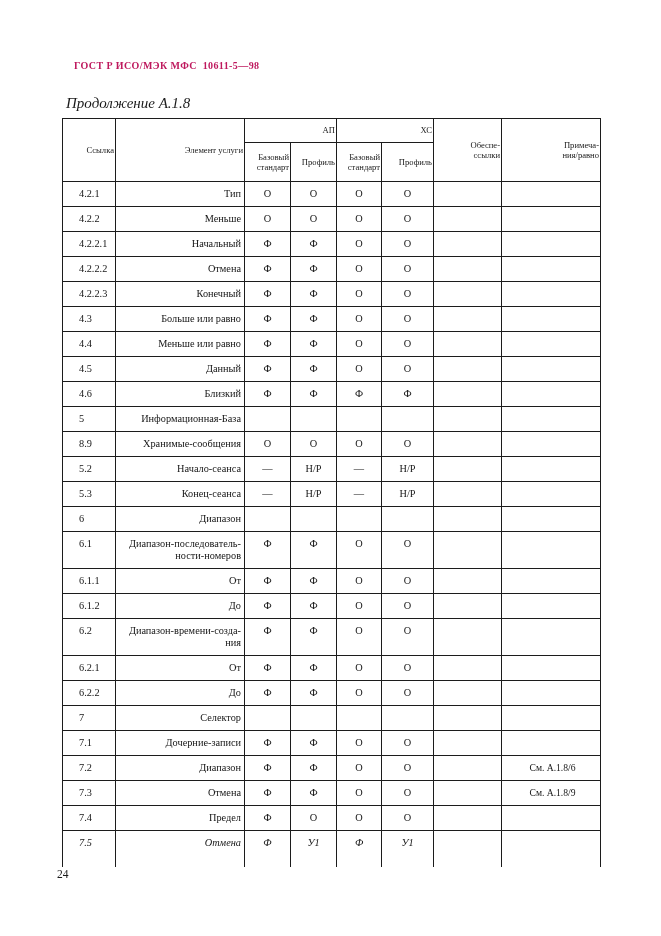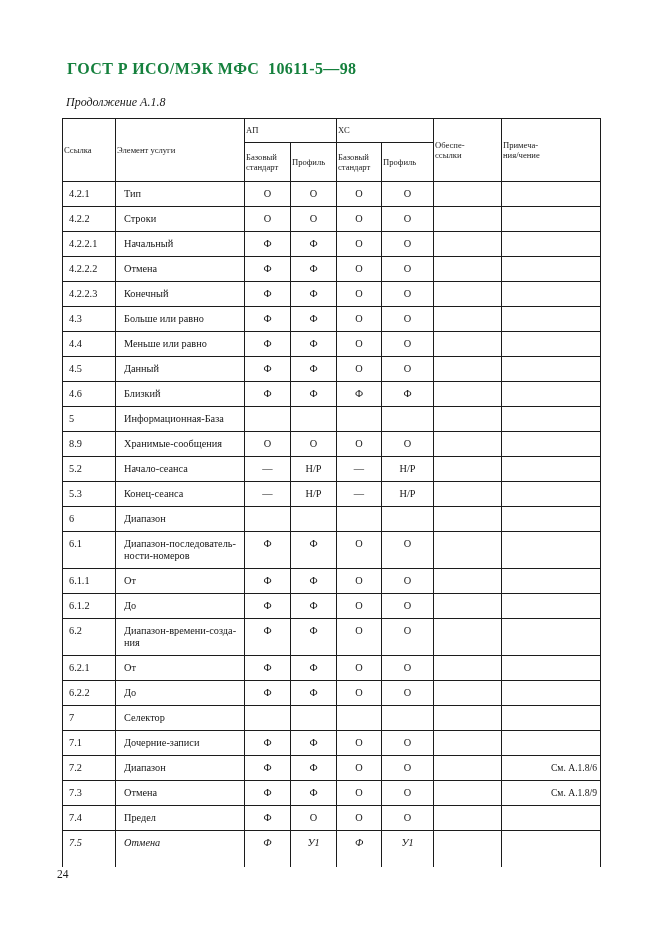--- a/index.html
+++ b/index.html
@@ -7,33 +7,33 @@
     position: relative;
     width: 661px;
     height: 936px;
     background: #ffffff;
     font-family: "Liberation Serif", serif;
     color: #111111;
     overflow: hidden;
   }
   .doc-title {
     position: absolute;
-    left: 67px;
+    left: 74px;
     top: 60px;
-    font-size: 16px;
+    font-size: 10px;
     font-weight: bold;
     letter-spacing: 0.4px;
     white-space: pre;
-    color: #15803d;
+    color: #be185d;
   }
   .continuation {
     position: absolute;
     left: 66px;
     top: 95px;
-    font-size: 12px;
+    font-size: 15px;
     font-style: italic;
     color: #1a1a1a;
   }
   .table-wrap {
     position: absolute;
     left: 62px;
     top: 118px;
   }
   table.matrix {
     border-collapse: collapse;
@@ -42,39 +42,39 @@
     background: #ffffff;
   }
   table.matrix th, table.matrix td {
     border: 1px solid #1c1c1c;
     overflow: hidden;
   }
   thead th {
     font-weight: normal;
     font-size: 8.6px;
     line-height: 10.5px;
-    text-align: left;
+    text-align: right;
     vertical-align: middle;
     white-space: pre-line;
     padding: 2px 1px;
     color: #1a1a1a;
   }
   thead tr.group-row th { height: 19px; }
   thead tr.sub-row th { height: 34px; }
   tbody td {
     font-size: 10.3px;
     line-height: 12px;
     vertical-align: top;
     padding: 6px 3px 6px 3px;
     color: #161616;
   }
-  tbody td.ref { text-align: left; padding-left: 6px; }
-  tbody td.name { text-align: left; padding-left: 8px; white-space: pre-line; }
+  tbody td.ref { text-align: left; padding-left: 16px; }
+  tbody td.name { text-align: right; padding-left: 8px; white-space: pre-line; }
   tbody td.val { text-align: center; }
-  tbody td.notes { text-align: right; padding-left: 6px; font-size: 9.6px; }
+  tbody td.notes { text-align: center; padding-left: 6px; font-size: 9.6px; }
   tbody tr:last-child td {
     border-bottom: none;
     padding-bottom: 18px;
     font-style: italic;
   }
   .page-number {
     position: absolute;
     left: 57px;
     top: 850px;
     font-size: 11.5px;
@@ -105,21 +105,21 @@
       </colgroup>
       <thead>
         <tr class="group-row">
           <th rowspan="2">Ссылка</th>
           <th rowspan="2">Элемент услуги</th>
           <th colspan="2">АП</th>
           <th colspan="2">ХС</th>
           <th rowspan="2">Обеспе-
 ссылки</th>
           <th rowspan="2">Примеча-
-ния/чение</th>
+ния/равно</th>
         </tr>
         <tr class="sub-row">
           <th>Базовый
 стандарт</th>
           <th>Профиль</th>
           <th>Базовый
 стандарт</th>
           <th>Профиль</th>
         </tr>
       </thead>
@@ -129,21 +129,21 @@
             <td class="name">Тип</td>
             <td class="val">О</td>
             <td class="val">О</td>
             <td class="val">О</td>
             <td class="val">О</td>
             <td class="val"></td>
             <td class="notes"></td>
           </tr>
           <tr>
             <td class="ref">4.2.2</td>
-            <td class="name">Строки</td>
+            <td class="name">Меньше</td>
             <td class="val">О</td>
             <td class="val">О</td>
             <td class="val">О</td>
             <td class="val">О</td>
             <td class="val"></td>
             <td class="notes"></td>
           </tr>
           <tr>
             <td class="ref">4.2.2.1</td>
             <td class="name">Начальный</td>

